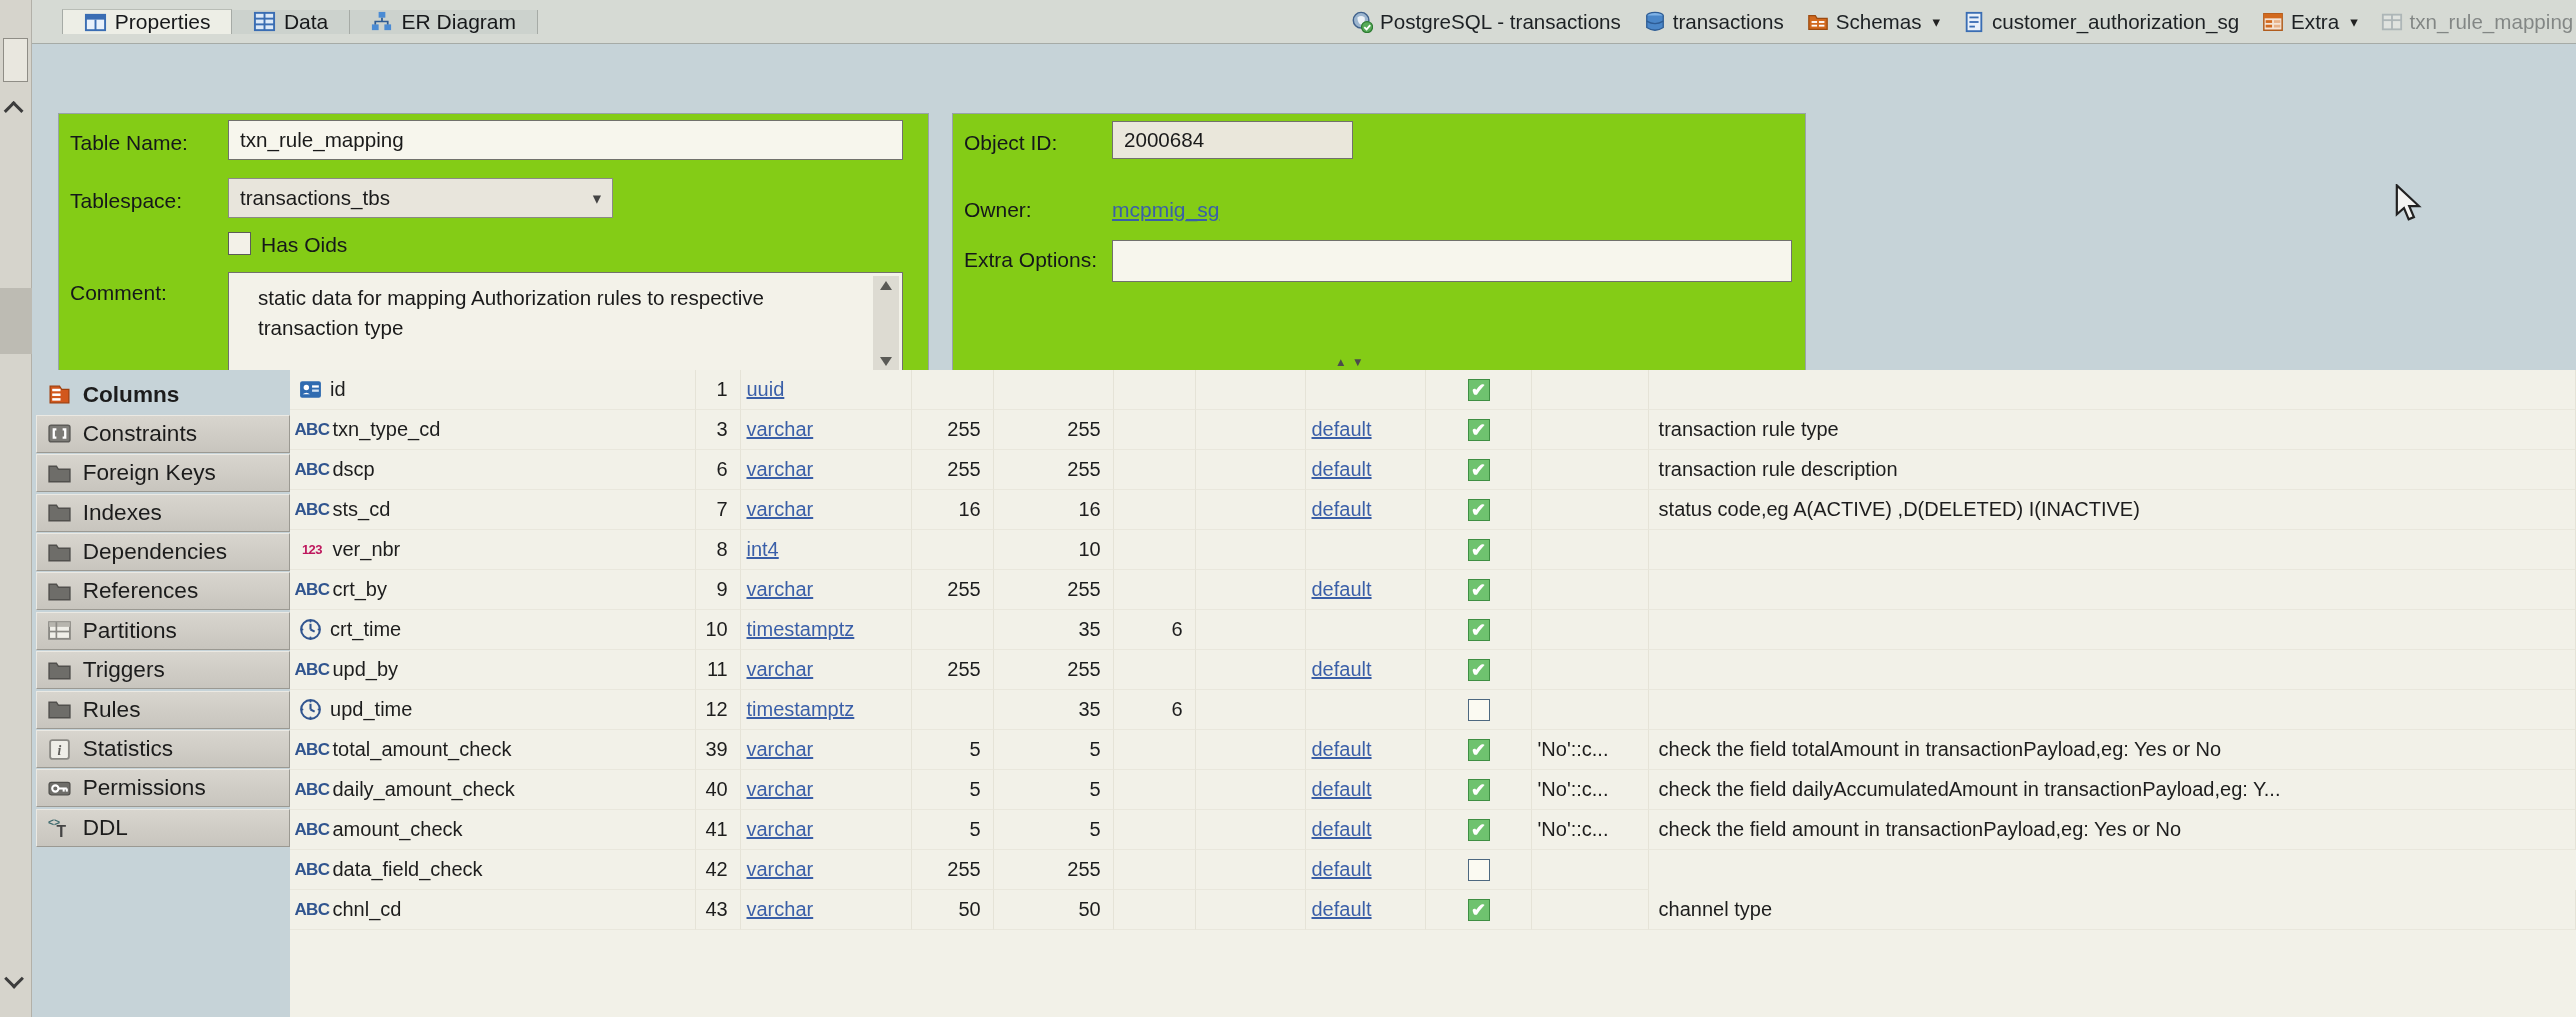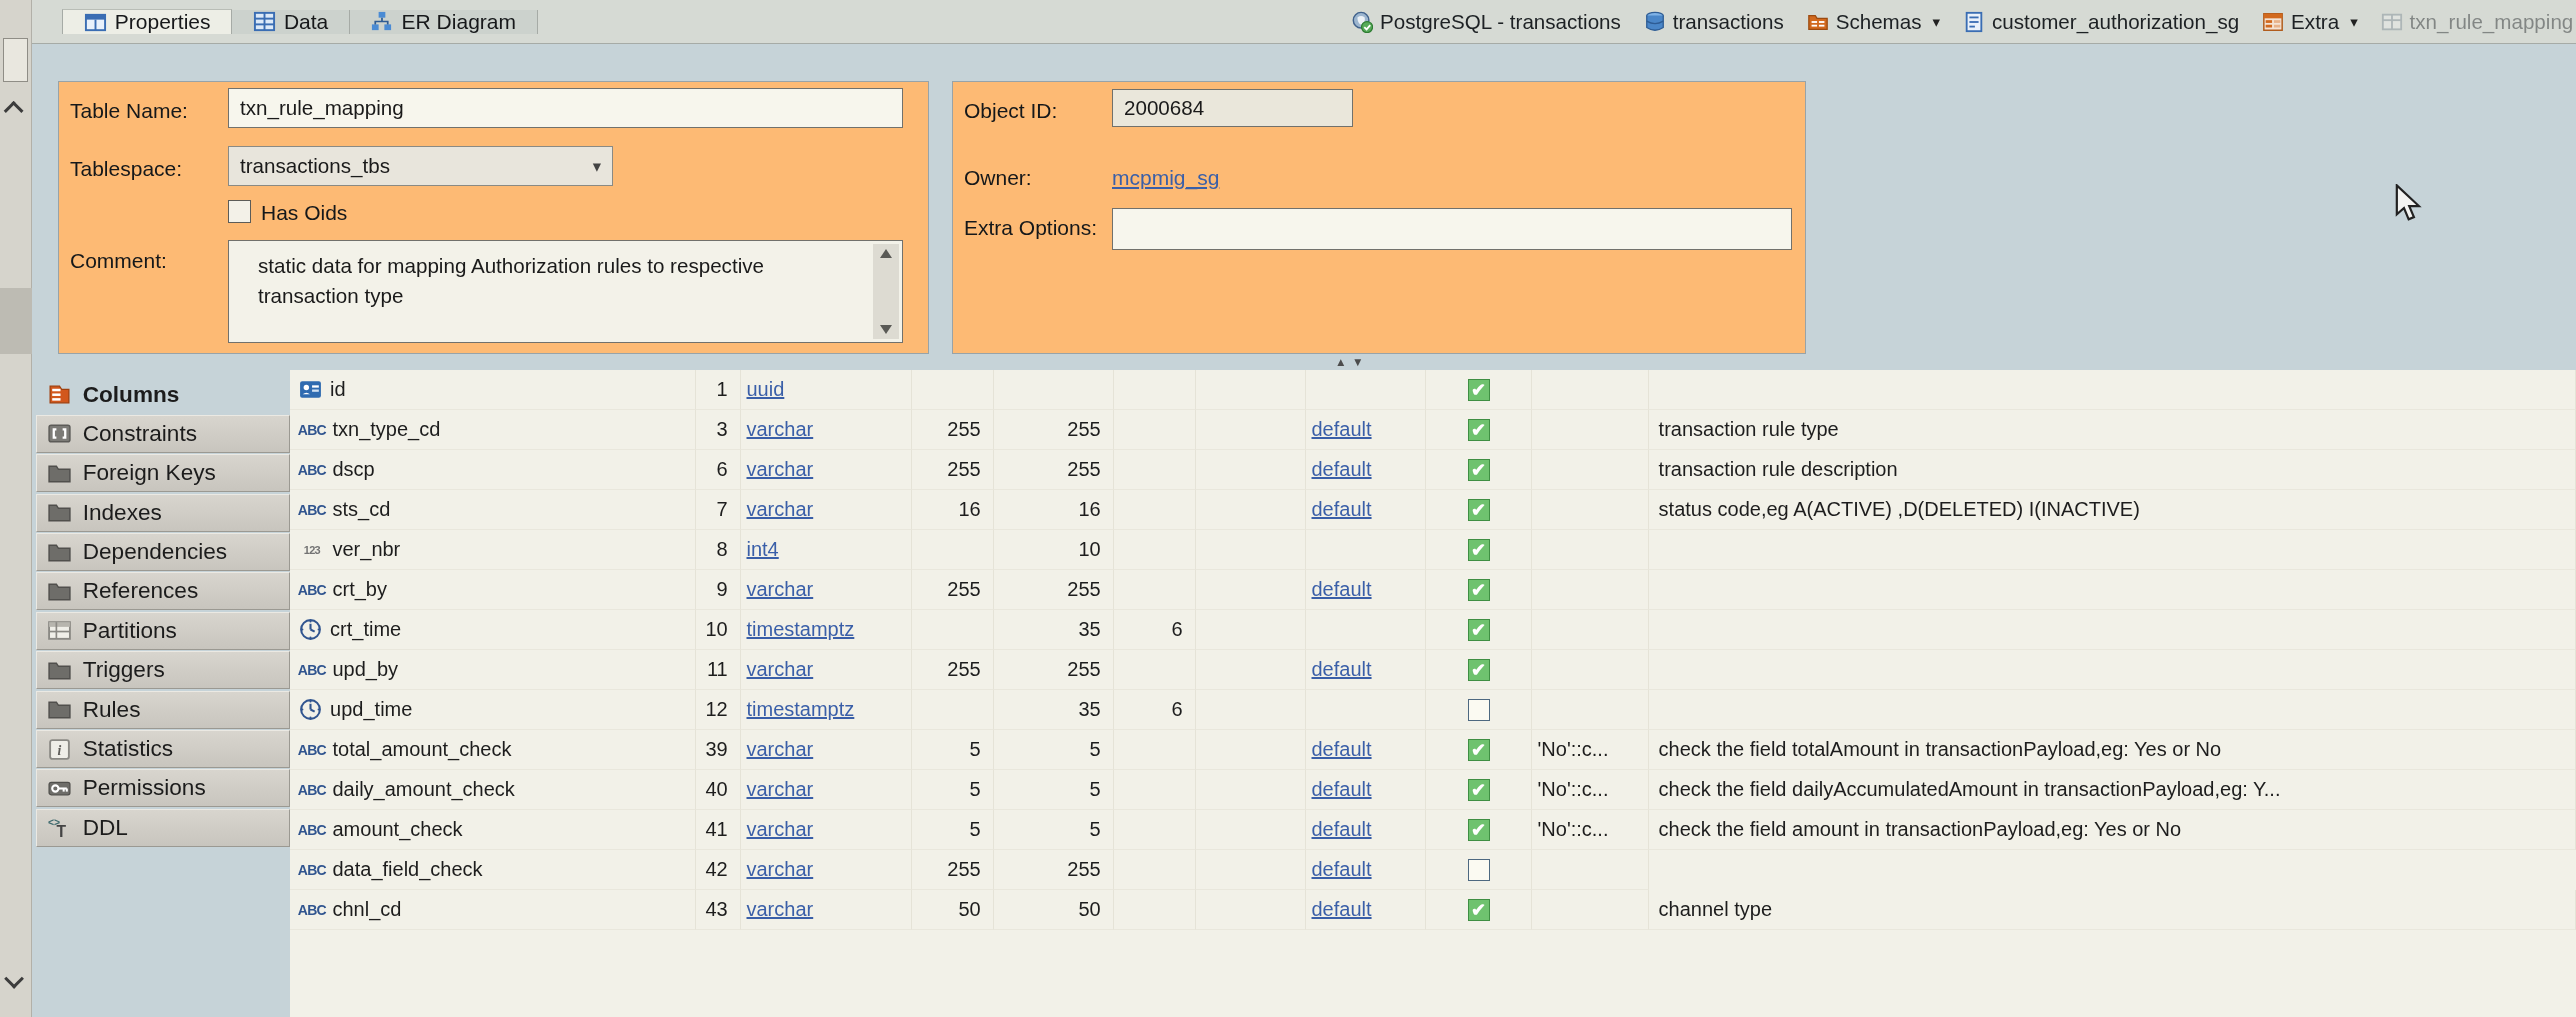--- a/index.html
+++ b/index.html
@@ -28,21 +28,21 @@
   .tab.active { background:#edeee6; border-top:1.4px solid #b9bdb6; }
   #breadcrumb { display:flex; align-items:center; gap:23px; margin-left:auto;
     padding-right:2.7px; font-size:20.6px; color:#1d2124; white-space:nowrap; overflow:hidden; }
   .crumb { display:flex; align-items:center; gap:6.9px; }
   .crumb .caret { font-size:15px; color:#222; margin-left:4.1px; }
   .crumb.faded { opacity:.45; }
   .icon { display:inline-flex; align-items:center; justify-content:center; flex:0 0 auto; }
 
   
   #form-panel { position:absolute; left:32px; right:0; top:45px; height:321px; background:#c6d3d8; }
-  .groupbox { position:absolute; border:1.4px solid #98a3a8; background:#fdba74; }
+  .groupbox { position:absolute; border:1.4px solid #98a3a8; background:#84cc16;margin-top:32px; }
   #group-left  { left:26px;   top:36px; width:871px; height:273px; }
   #group-right { left:920px; top:36px; width:854px; height:273px; }
   .flabel { position:absolute; font-size:21px; color:#15181a; }
   .tinput { position:absolute; background:#f7f6ed; border:1.4px solid #71716c;
     font-size:20.6px; color:#1a1a1a; padding:0 11px; display:flex; align-items:center; }
   .tinput.ro { background:#eae7db; }
   .combo { position:absolute; background:#e8e5dc; border:0.7px solid #8a8a84; font-size:20.6px;
     color:#1a1a1a; padding:0 11px; display:flex; align-items:center; justify-content:space-between; }
   .combo .caret { font-size:16.5px; color:#444; }
   .checkbox { position:absolute; width:23px; height:23px; background:#f3f1e8;
@@ -81,22 +81,22 @@
   .grid-row .cell { border-right:0.7px solid #e5e3d7; border-bottom:0.7px solid #e9e7dc; }
   .al-r { justify-content:flex-end; padding-right:12.3px; }
   .c-name { gap:6.9px; padding-left:8.2px; }
   .c-nn { justify-content:center; }
   .c-comm { padding-left:9.6px; }
   .cb { width:22px; height:22px; display:flex; align-items:center; justify-content:center;
     font-size:18px; font-weight:700; }
   .cb.on  { background:#6fc26f; border:1.4px solid #3f8e43; color:#fff; }
   .cb.off { background:#fbfaf2; border:1.4px solid #4d6880; color:transparent; }
 
-  .mini-abc { font-size:14px; font-weight:700; letter-spacing:-0.7px; color:#31558f; }
-  .mini-num { font-size:11px; font-weight:700; letter-spacing:-0.7px; color:#737373; }
+  .mini-abc { font-size:17px; font-weight:700; letter-spacing:-0.7px; color:#31558f; }
+  .mini-num { font-size:13px; font-weight:700; letter-spacing:-0.7px; color:#be185d; }
 
   #cursor { position:absolute; left:2394px; top:184px; z-index:50; }
 </style>
 </head>
 <body>
 
 <div id="window">
 
   <div id="left-strip">
     <div class="strip-box"></div>

